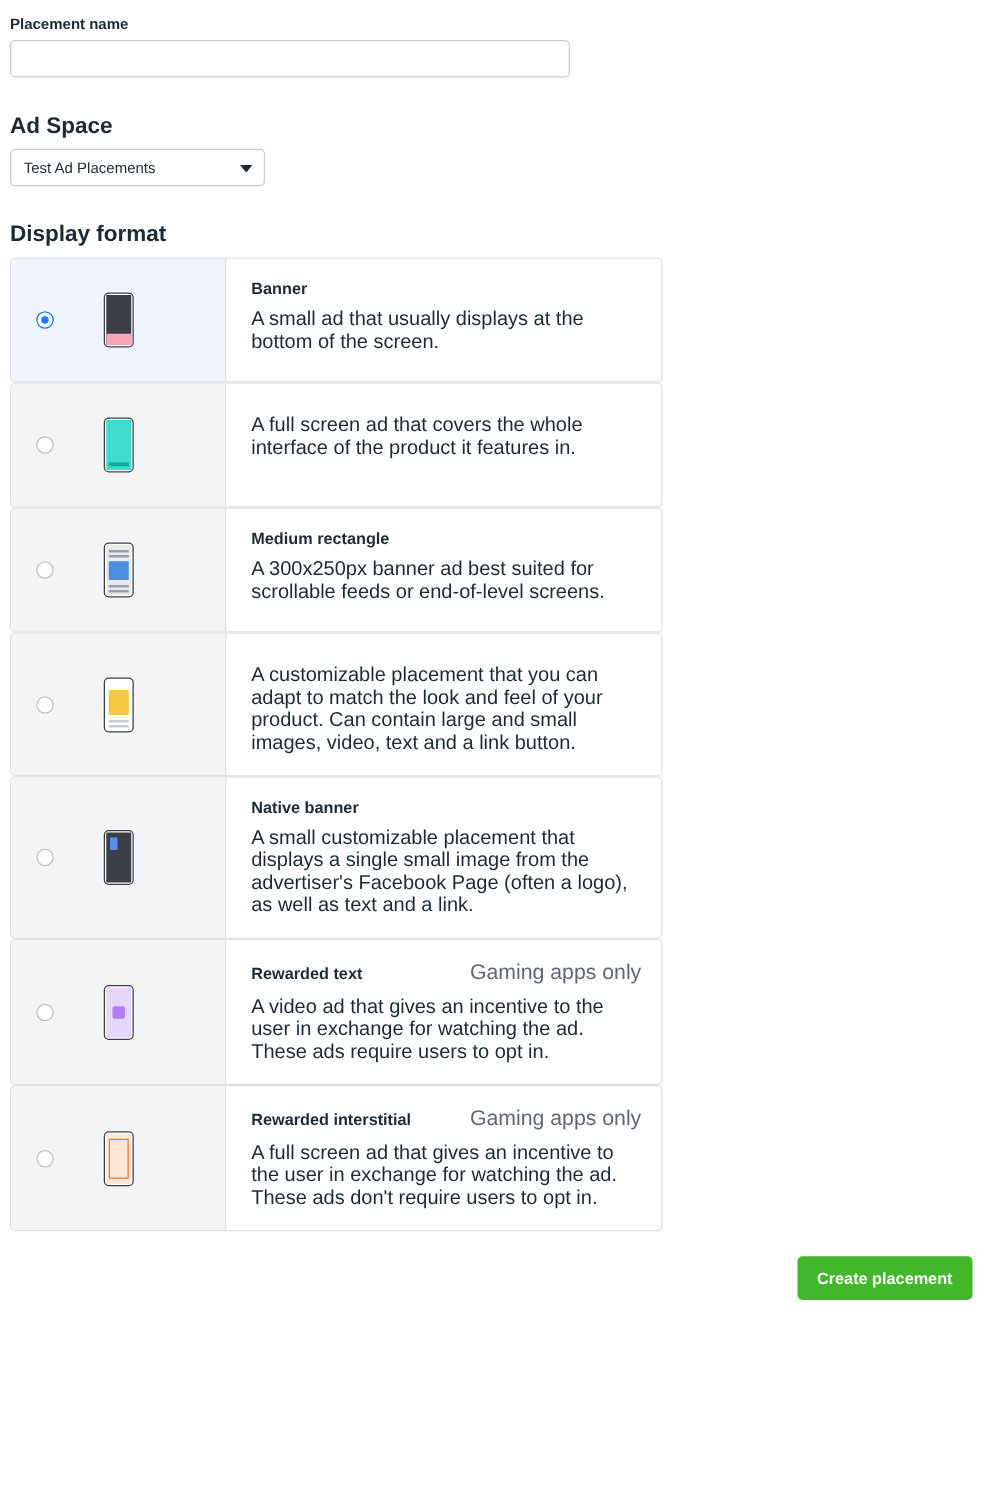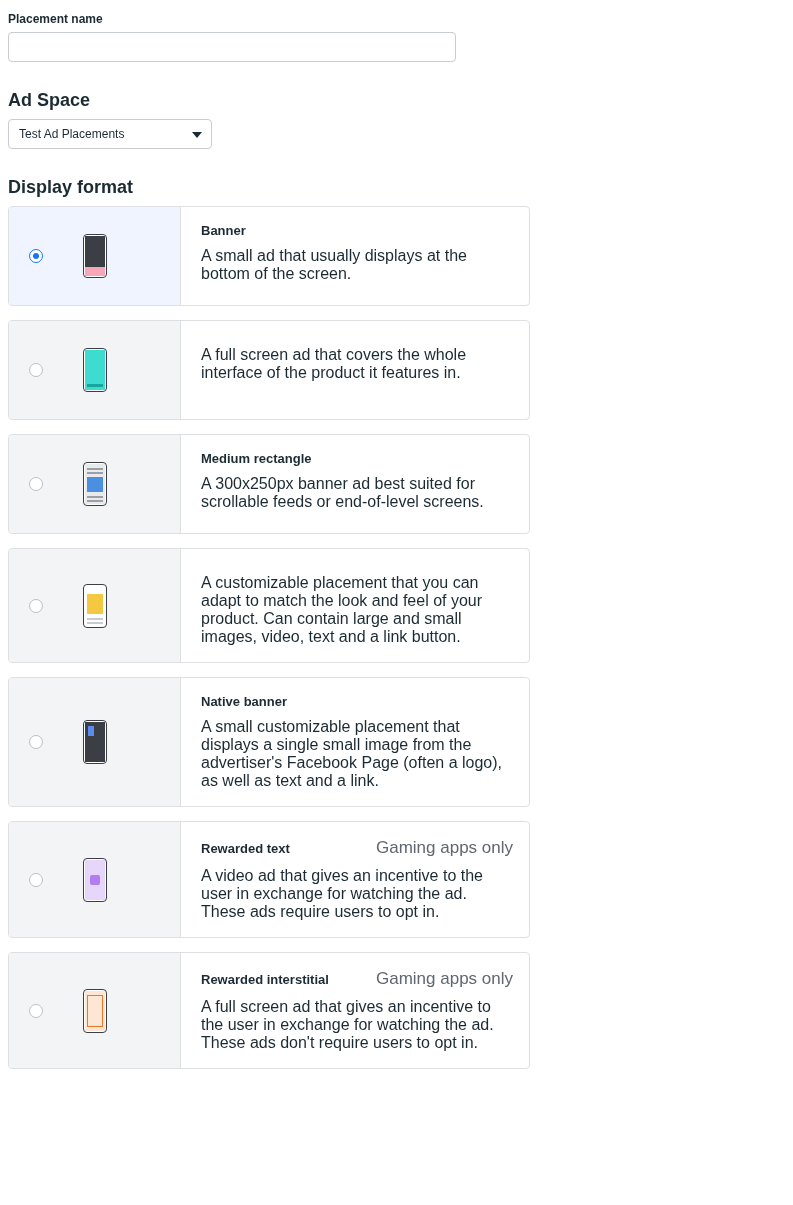--- a/index.html
+++ b/index.html
@@ -85,21 +85,21 @@
   .format-list {
     margin: 8px 0 0 8px;
     width: 522px;
   }
   .format-card {
     display: flex;
     align-items: stretch;
     border: 1px solid #dddfe2;
     border-radius: 4px;
     background: #ffffff;
-    margin-bottom: 14px;
+    margin-bottom: 0;
     overflow: hidden;
     min-height: 100px;
   }
   .format-card.selected .card-left {
     background: #f0f4ff;
   }
   .card-left {
     width: 172px;
     flex: 0 0 172px;
     background: #f3f4f5;
@@ -386,14 +386,17 @@
         <div class="card-head">
           <span class="card-title">Rewarded interstitial</span>
           <span class="card-tag">Gaming apps only</span>
         </div>
         <div class="card-desc">A full screen ad that gives an incentive to the user in exchange for watching the ad. These ads don't require users to opt in.</div>
       </div>
     </div>
 
   </div>
 
+  <div class="footer">
+    <button class="primary-btn">Create placement</button>
+  </div>
 
 </div>
 
 </body></html>

